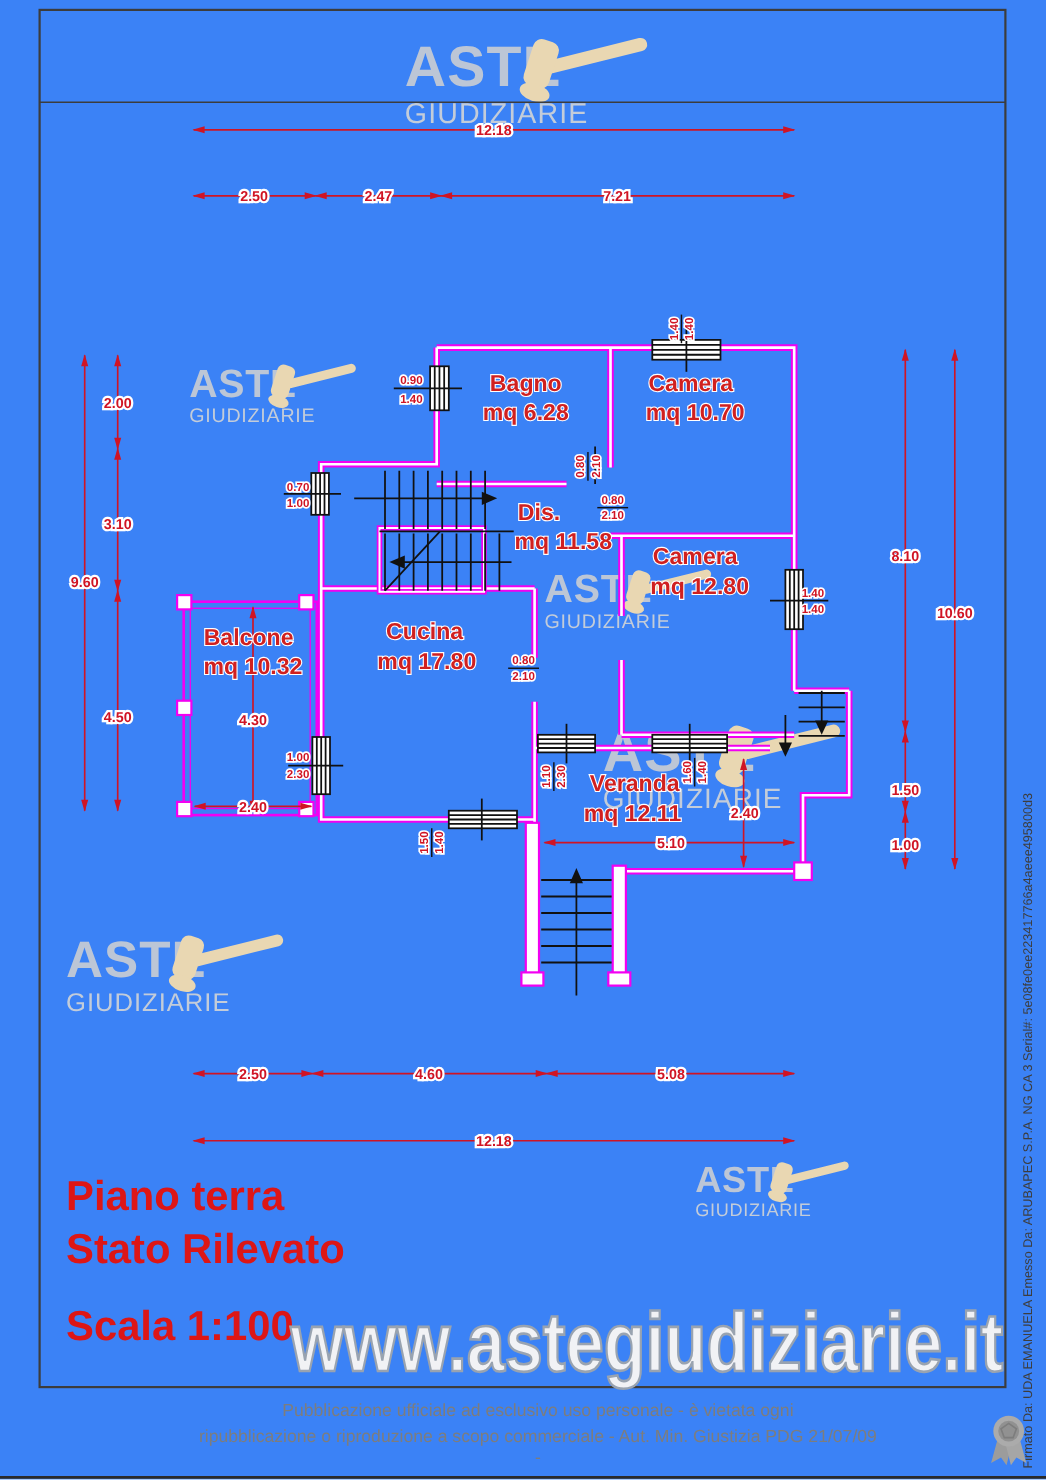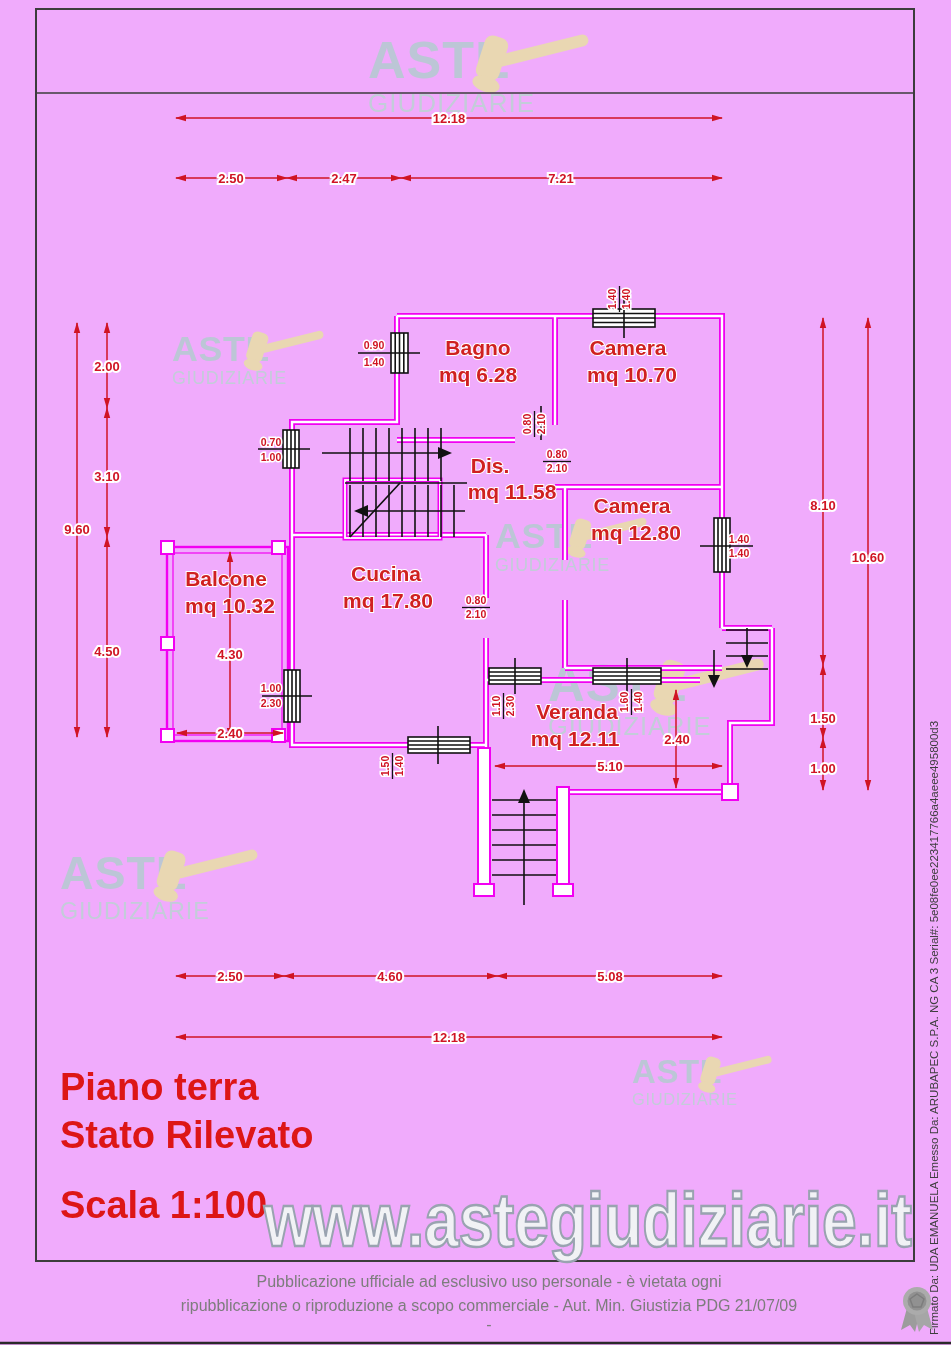--- a/index.html
+++ b/index.html
@@ -1,16 +1,16 @@
 <!DOCTYPE html>
 <html><head>
 <meta charset="utf-8">
 <style>
   html,body{margin:0;padding:0;background:#fff;}
-  .page{position:relative;width:951px;height:1345px;background:#f0abfc;overflow:hidden;
+  .page{position:relative;width:951px;height:1345px;background:#3b82f6;overflow:hidden;
         font-family:"Liberation Sans", sans-serif;}
   svg{position:absolute;left:0;top:0;}
   text{font-family:"Liberation Sans", sans-serif;}
   .w{fill:none;stroke:#f200f2;stroke-width:6;}
   .wc{fill:none;stroke:#ffffff;stroke-width:2.4;}
   .wthin{fill:none;stroke:#f200f2;stroke-width:2.4;}
   .wthin2{fill:none;stroke:#f200f2;stroke-width:1.2;}
   .post{fill:#ffffff;stroke:#f200f2;stroke-width:2;}
   .blk{stroke:#111;stroke-width:1.6;fill:none;}
   .win{fill:#ffffff;stroke:#111;stroke-width:1.6;}

